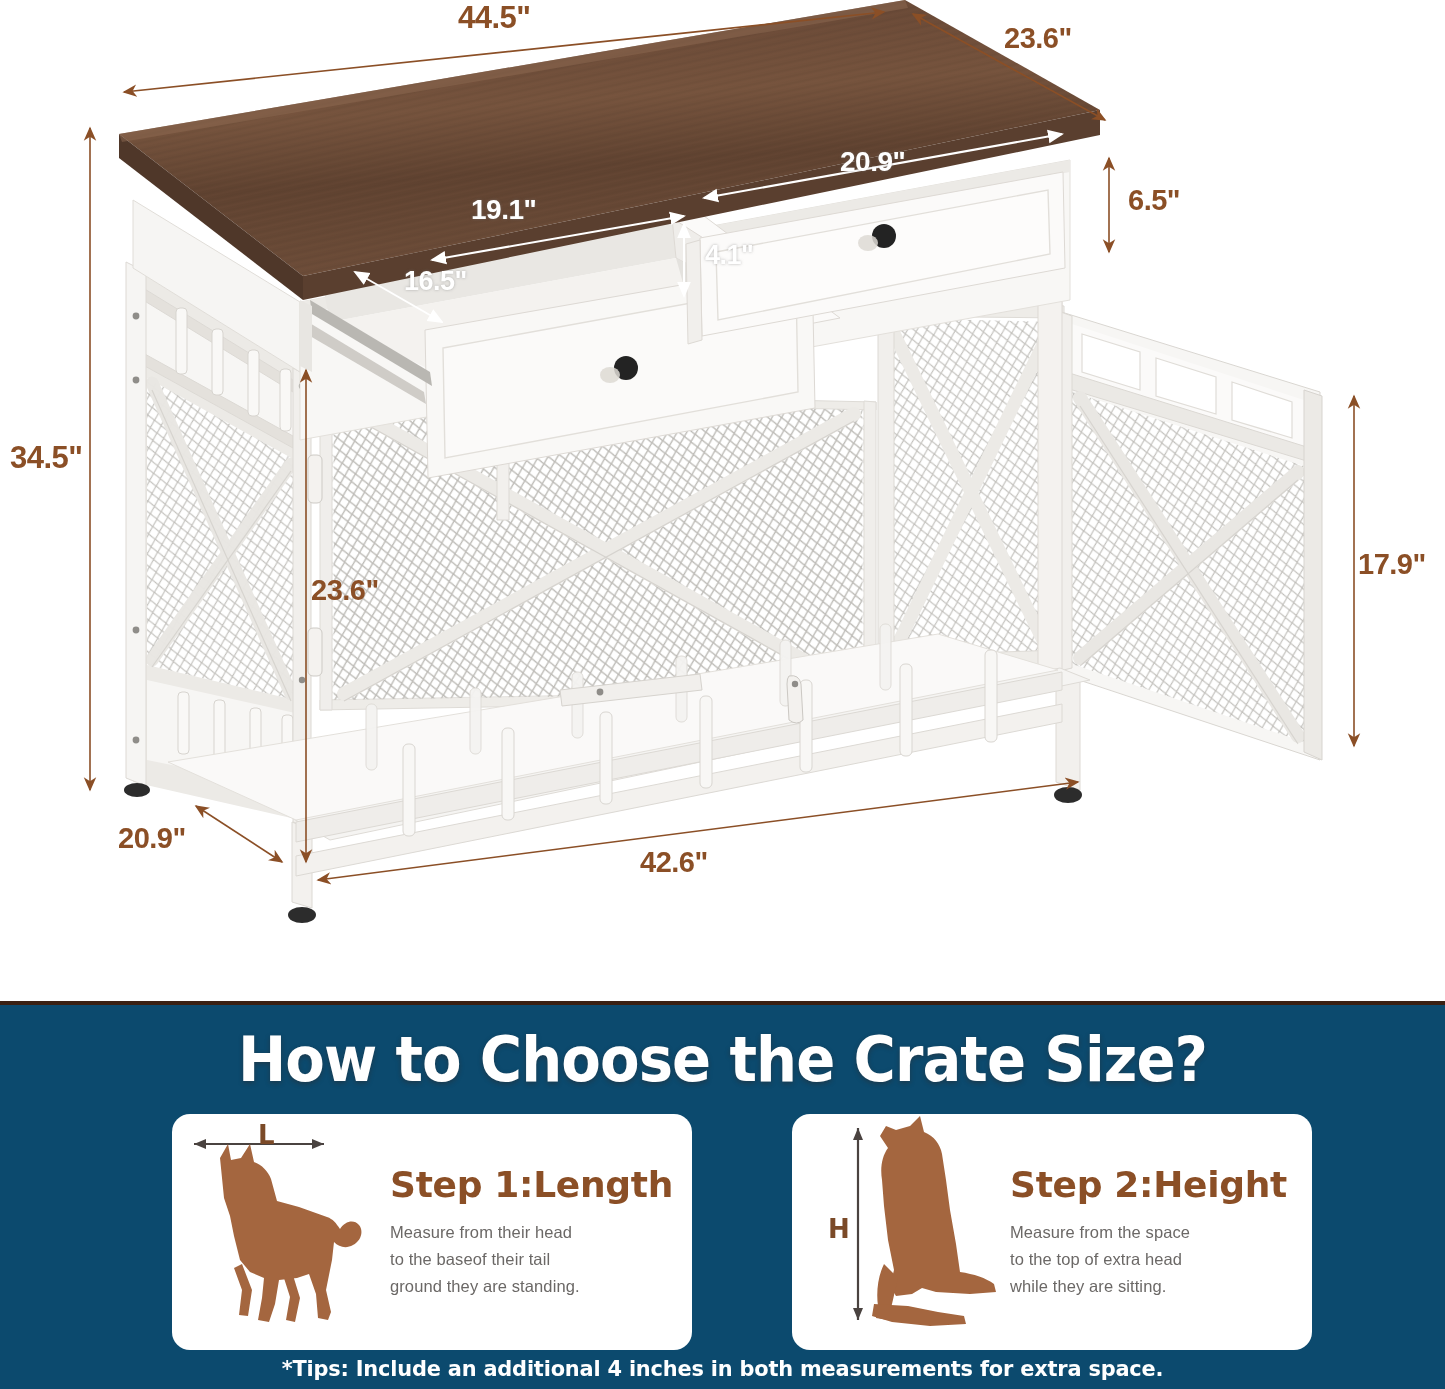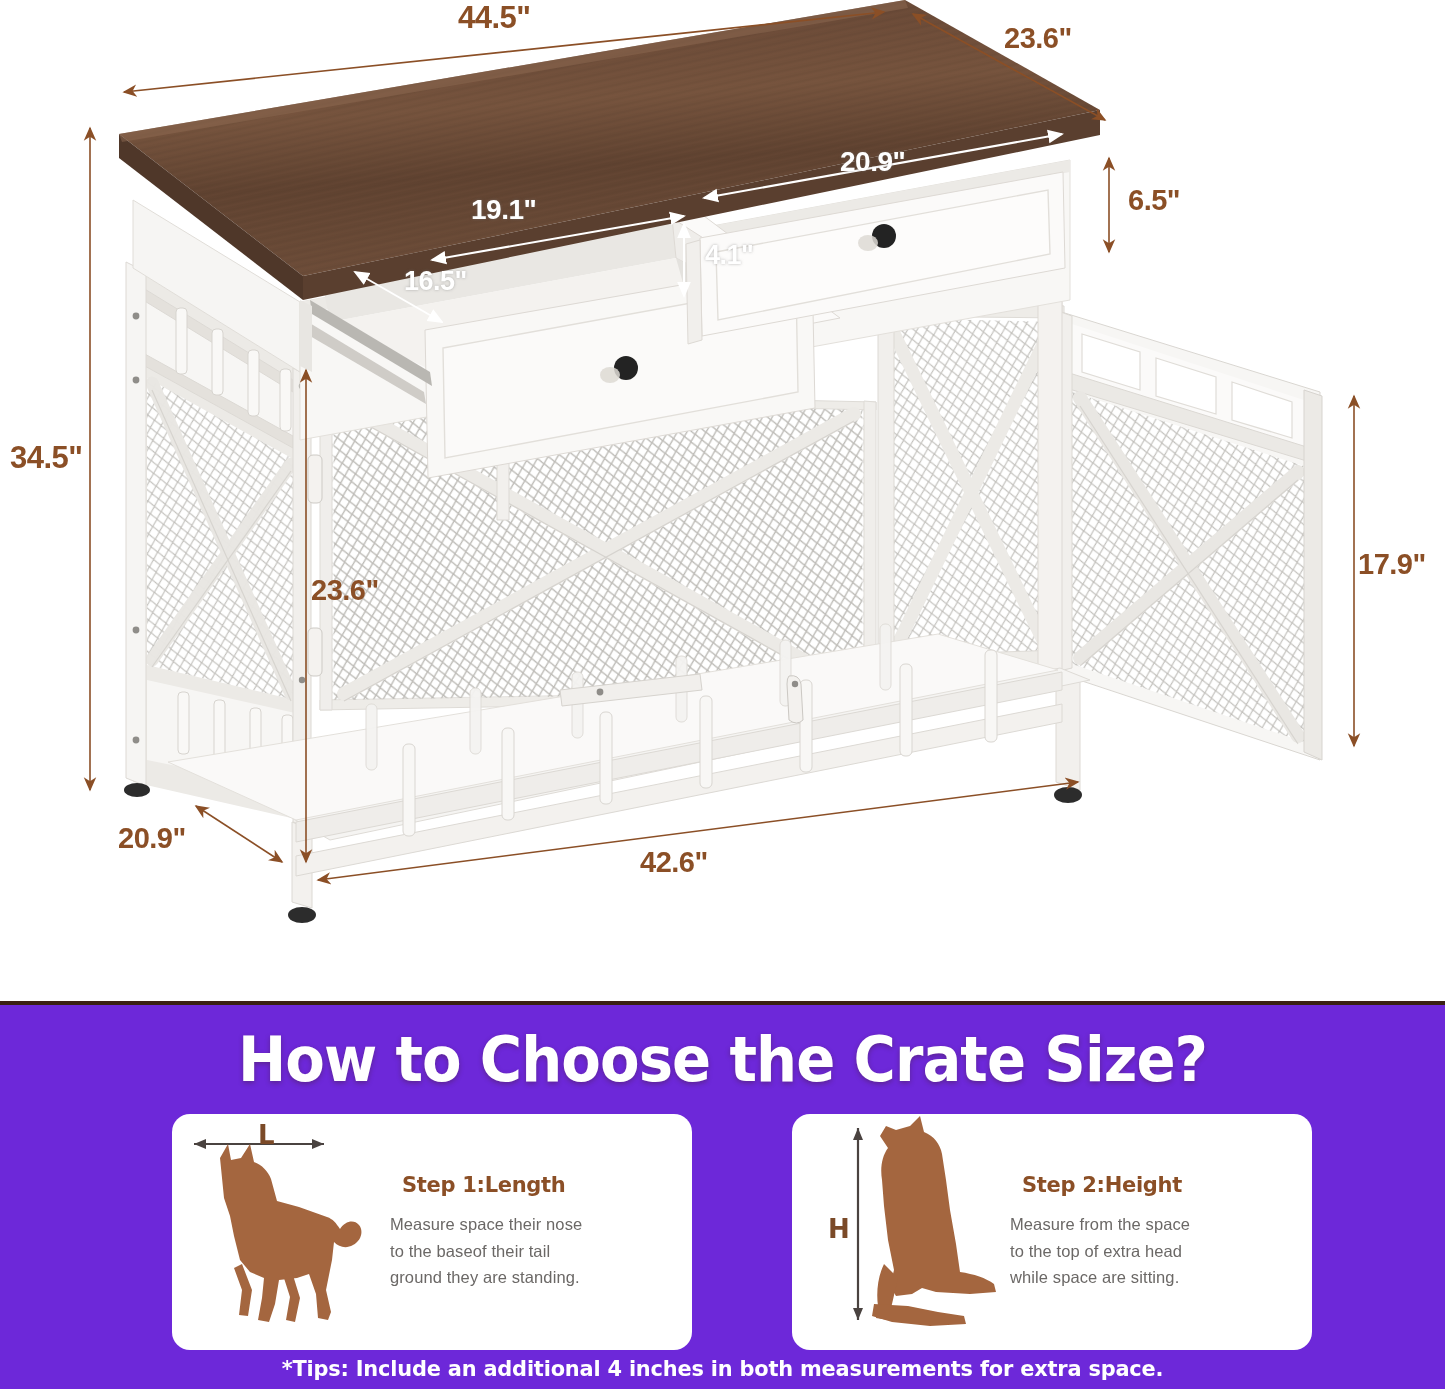--- a/index.html
+++ b/index.html
@@ -27,21 +27,21 @@
     letter-spacing:-0.5px;
   }
   .dimlabel.white{
     color:#ffffff;
     text-shadow:0 0 3px rgba(120,120,120,.55);
   }
 
   
   #banner{
     position:absolute;left:0;top:1001px;width:1445px;height:388px;
-    background:#6d28d9;
+    background:#0c4a6e;
     border-top:4px solid #3a2013;
     box-sizing:border-box;
     overflow:hidden;
   }
   #banner-title{
     position:absolute;top:18px;left:0;width:100%;
     text-align:center;
     font-family:"DejaVu Sans", sans-serif;
     font-weight:700;
     font-size:62px;
@@ -68,23 +68,23 @@
     width:218px;height:100%;
     flex:0 0 218px;
   }
   .card-text{
     flex:1 1 auto;
     padding-right:16px;
   }
   .step-title{
     font-family:"DejaVu Sans", sans-serif;
     font-weight:700;
-    font-size:21px;
+    font-size:36px;
     color:#8B4F26;
-    margin:0 0 14px 12px;
+    margin:0 0 14px 0;
     letter-spacing:-.3px;
   }
   .step-desc{
     font-family:"Liberation Sans", sans-serif;
     font-size:16.5px;
     line-height:1.62;
     color:#6b6866;
     margin:0;
     letter-spacing:.1px;
   }
@@ -421,21 +421,21 @@
           c5,-8 14,-10 19,-4 c5,6 2,16 -6,20 c-7,4 -14,2 -19,-3
           l-2,18 -6,30 5,22 -3,8 -10,-2 -2,-24 -7,-20
           -12,4 -18,2 -4,24 -6,18 -11,-2 4,-22 2,-20
           -14,-6 -10,-12 -6,-24 -4,-20 -6,-18 Z"></path>
         <path fill="#a4663f" d="M70,150 l10,26 -4,26 -9,-1 3,-25 -8,-22 Z"></path>
         <path fill="#a4663f" d="M120,158 l8,26 -5,24 -9,-2 4,-23 -7,-22 Z"></path>
       </svg>
     </div>
     <div class="card-text">
       <p class="step-title">Step 1:Length</p>
-      <p class="step-desc">Measure space their nose</p>
+      <p class="step-desc">Measure from their head</p>
       <p class="step-desc">to the baseof their tail</p>
       <p class="step-desc">ground they are standing.</p>
     </div>
     <div class="axis-letter" style="left:86px;top:6px;">L</div>
   </div>
 
   <div class="step-card" id="card-2">
     <div class="card-figure">
       <svg width="218" height="236" viewBox="0 0 218 236">
         <g stroke="#4a4340" stroke-width="2.2" fill="none">
@@ -449,19 +449,19 @@
           -10,6 -16,2 -6,-10 4,-16 -6,-30 -4,-34 -2,-26
           c-2,-12 0,-24 6,-32 Z"></path>
         <path fill="#a4663f" d="M92,150 c-6,12 -8,28 -6,42 l-2,12 12,2 4,-16 6,-26 Z"></path>
         <path fill="#a4663f" d="M82,190 l34,2 30,6 26,4 2,8 -36,2 -38,-4 -20,-6 Z"></path>
       </svg>
     </div>
     <div class="card-text">
       <p class="step-title">Step 2:Height</p>
       <p class="step-desc">Measure from the space</p>
       <p class="step-desc">to the top of extra head</p>
-      <p class="step-desc">while space are sitting.</p>
+      <p class="step-desc">while they are sitting.</p>
     </div>
     <div class="axis-letter" style="left:36px;top:100px;">H</div>
   </div>
 
   <div id="tips">*Tips: Include an additional 4 inches in both measurements for extra space.</div>
 </div>
 
 </body></html>

